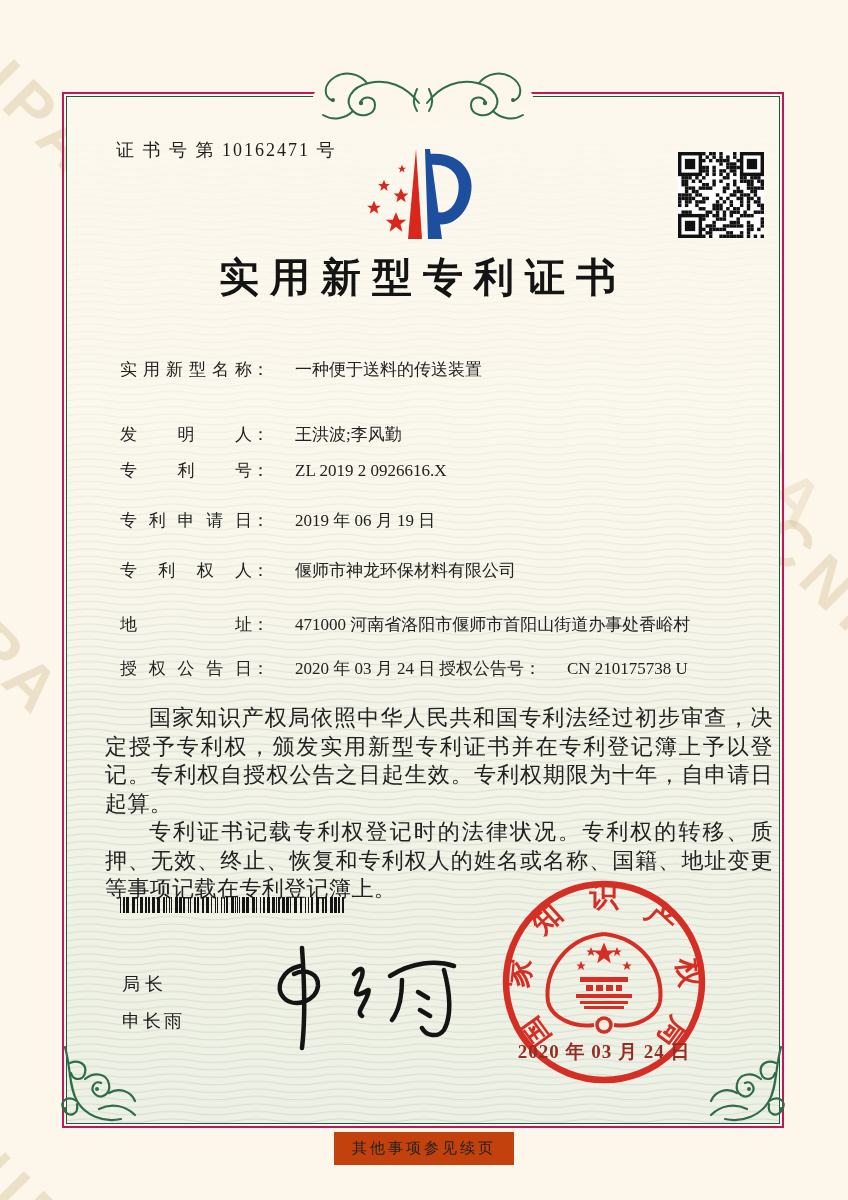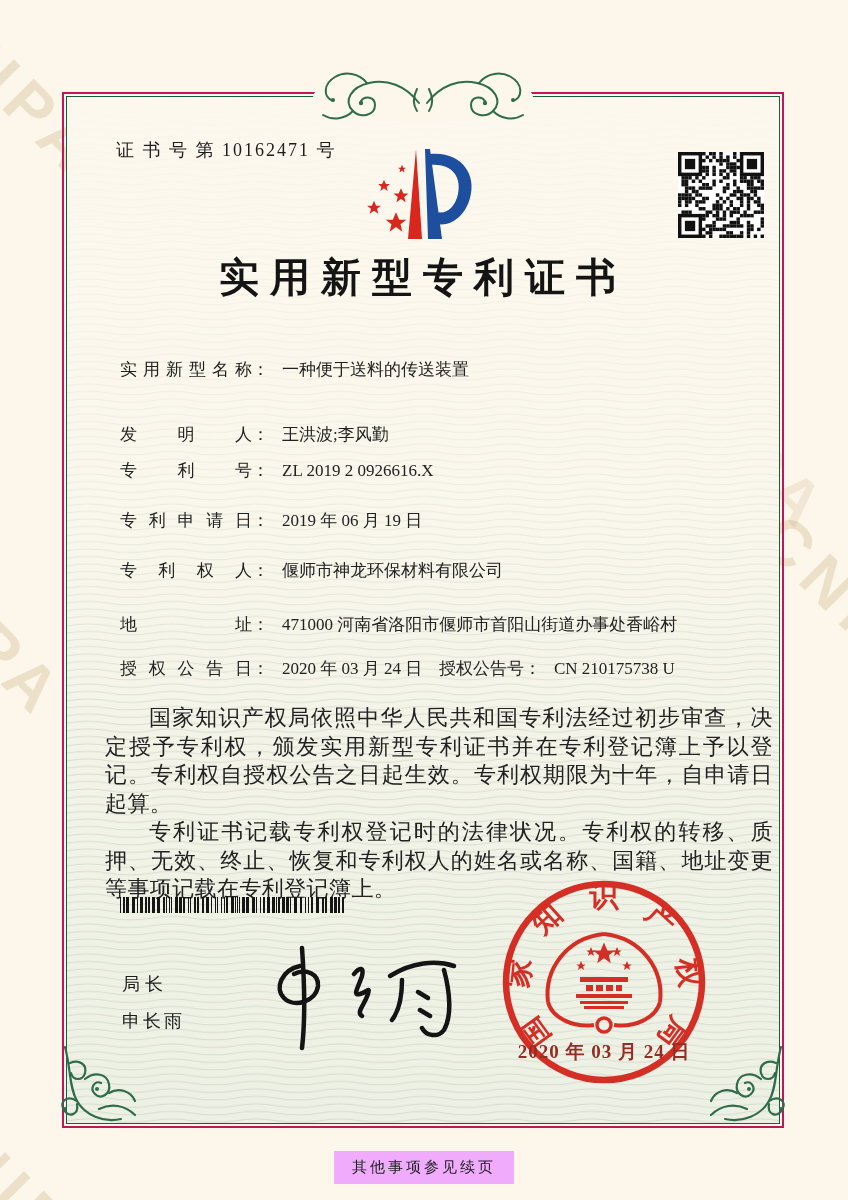--- a/index.html
+++ b/index.html
@@ -50,21 +50,21 @@
   .qr{position:absolute;left:614px;top:58px;}
   .title{
     position:absolute;left:0;top:156px;width:100%;text-align:center;
     font-size:40px;font-weight:bold;letter-spacing:11px;color:#141414;
   }
   .row{position:absolute;left:56px;font-size:17px;white-space:nowrap;color:#222;}
   .flabel{
     display:inline-block;width:132px;
     text-align:justify;text-align-last:justify;
   }
-  .fval{margin-left:13px;}
+  .fval{margin-left:26px;}
   .row2{position:absolute;left:375px;font-size:17px;white-space:nowrap;color:#222;}
   .paras{
     position:absolute;left:41px;top:610px;width:668px;
     font-size:22px;line-height:28.5px;letter-spacing:.4px;
     text-align:justify;color:#222;
   }
   .paras p{margin:0;text-indent:2em;}
   .barcode{position:absolute;left:56px;top:803px;}
   .sig-title{
     position:absolute;left:58px;top:878px;
@@ -75,22 +75,22 @@
     position:absolute;left:58px;top:915px;
     font-family:"Liberation Sans","DejaVu Sans",sans-serif;
     font-size:18px;letter-spacing:3px;color:#1c1c1c;
   }
   .signature{position:absolute;left:158px;top:842px;}
   .seal{position:absolute;left:432px;top:780px;opacity:.94;}
   .seal text{font-family:"Liberation Serif","DejaVu Serif",serif;}
   .pageline{position:absolute;left:0;top:992px;width:100%;text-align:center;font-size:15px;letter-spacing:2px;color:#222;}
   .notebox{
     position:absolute;top:1132px;left:50%;transform:translateX(-50%);
-    background:#f0abfc;padding:7px 18px;
-    font-size:15px;letter-spacing:3px;color:#222;white-space:nowrap;margin-top:19px;
+    background:#c2410c;padding:7px 18px;
+    font-size:15px;letter-spacing:3px;color:#222;white-space:nowrap;
   }
 </style>
 </head>
 <body>
 
 <div class="wm wm-tl">CNIPA</div>
 <div class="wm wm-r">CNIPA</div>
 <div class="wm wm-l">CNIPA</div>
 <div class="wm wm-bl">CNIPA</div>
 <div class="wm wm-r2">CNIPA</div>

